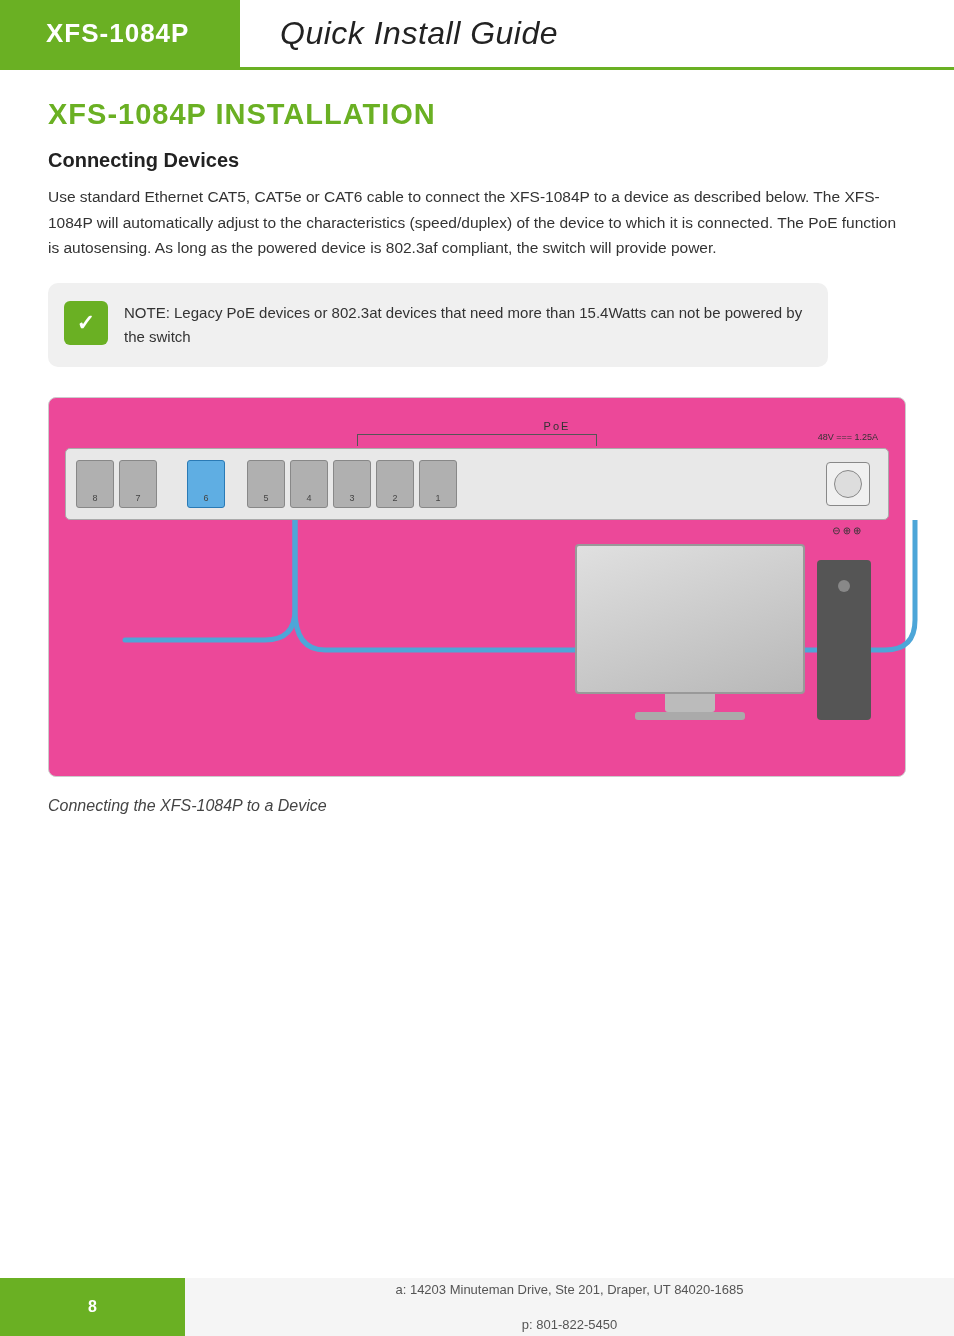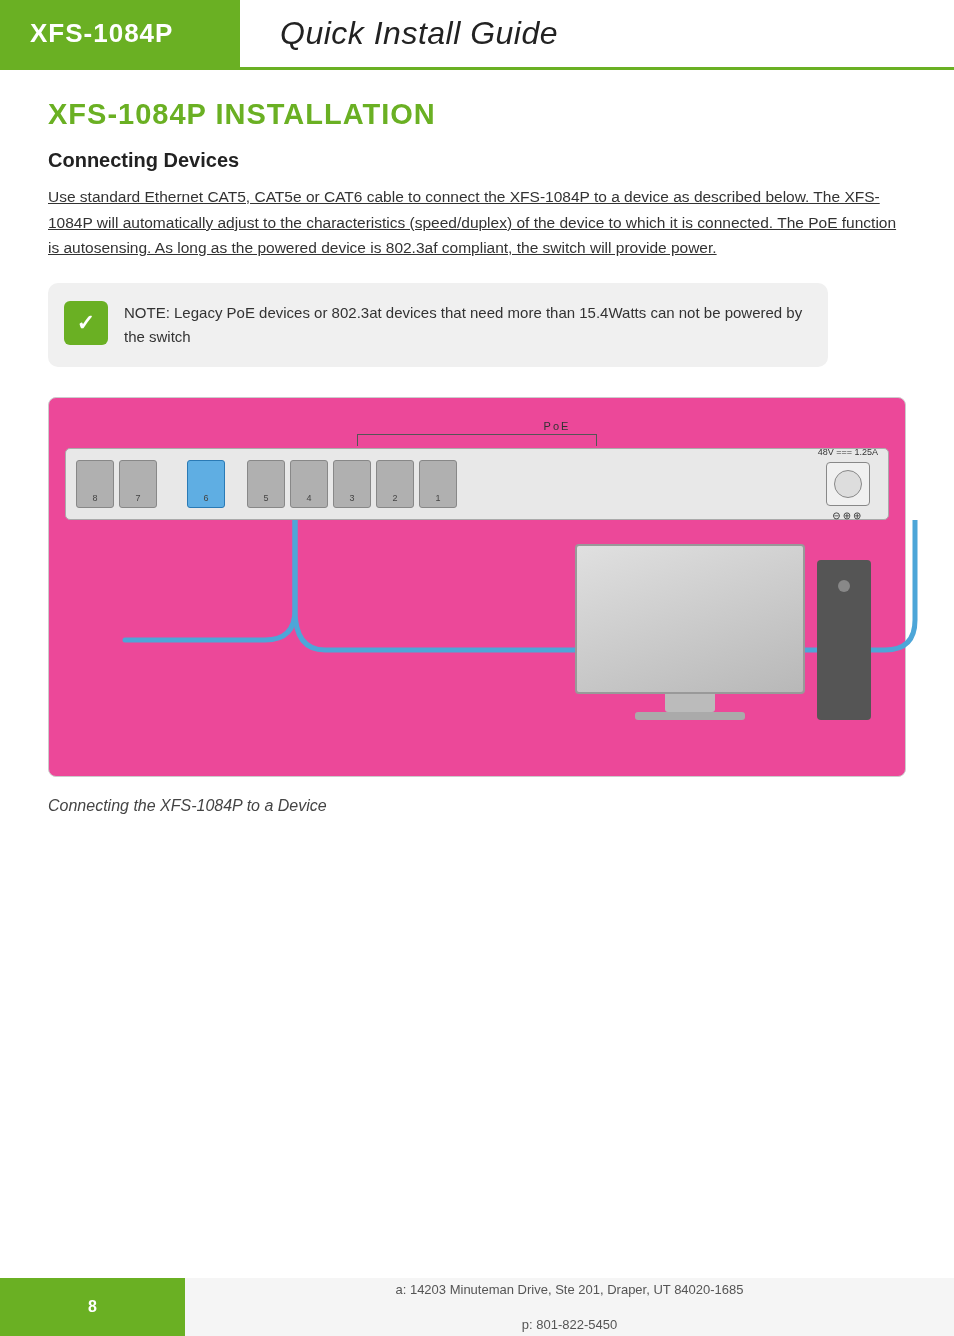--- a/index.html
+++ b/index.html
@@ -15,21 +15,21 @@
     .header {
       display: flex;
       align-items: stretch;
       height: 70px;
       border-bottom: 3px solid #6ab023;
     }
     .header-left {
       background: #6ab023;
       display: flex;
       align-items: center;
-      padding: 0 30px;
+      padding: 0 46px;
       min-width: 240px;
     }
     .header-left-title {
       color: #fff;
       font-size: 26px;
       font-weight: 900;
       letter-spacing: 1px;
     }
     .header-right {
       flex: 1;
@@ -65,21 +65,20 @@
       font-weight: 700;
       color: #222;
       margin-bottom: 12px;
     }
 
     .body-text {
       font-size: 15.5px;
       color: #333;
       line-height: 1.65;
       margin-bottom: 22px;
-      text-decoration: underline;
     }
 
     
     .note-box {
       background: #f0f0f0;
       border-radius: 10px;
       padding: 18px 22px 18px 16px;
       display: flex;
       align-items: flex-start;
       gap: 16px;
@@ -159,21 +158,21 @@
       font-size: 9px;
       color: #444;
       margin-top: 2px;
     }
 
     .power-section {
       display: flex;
       flex-direction: column;
       align-items: center;
       margin-left: 14px;
-      gap: 4px;
+      gap: 19px;
     }
 
     .power-label {
       font-size: 9px;
       color: #333;
       text-align: center;
       line-height: 1.2;
     }
 
     .power-port {

